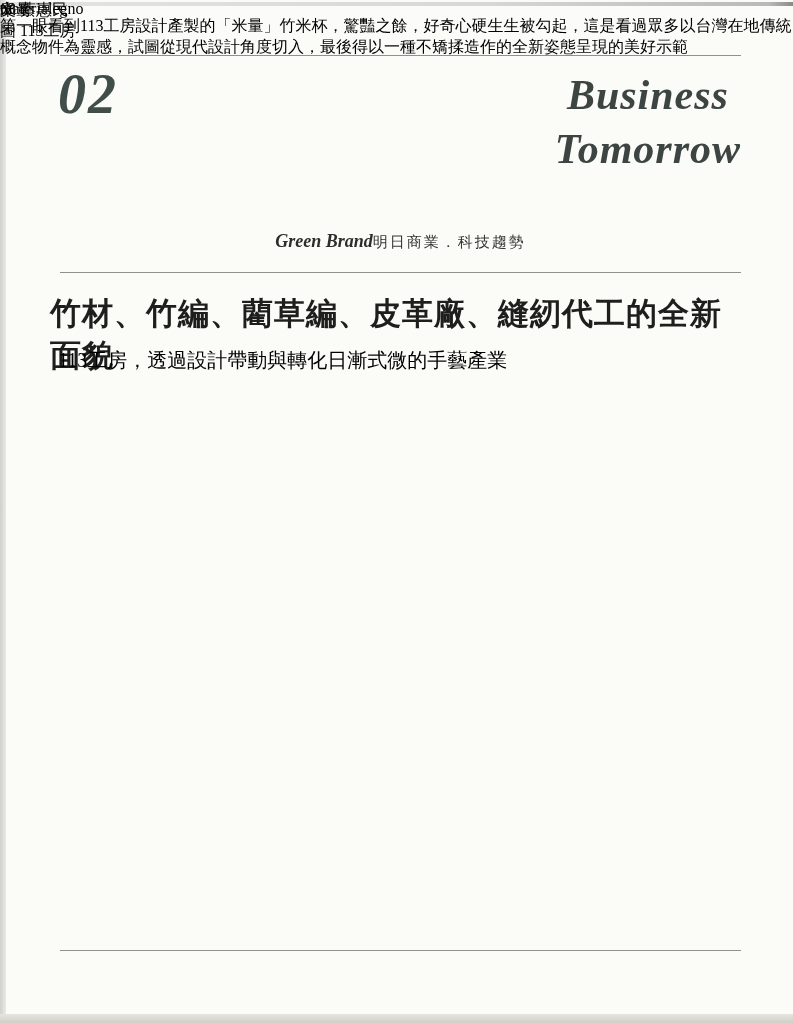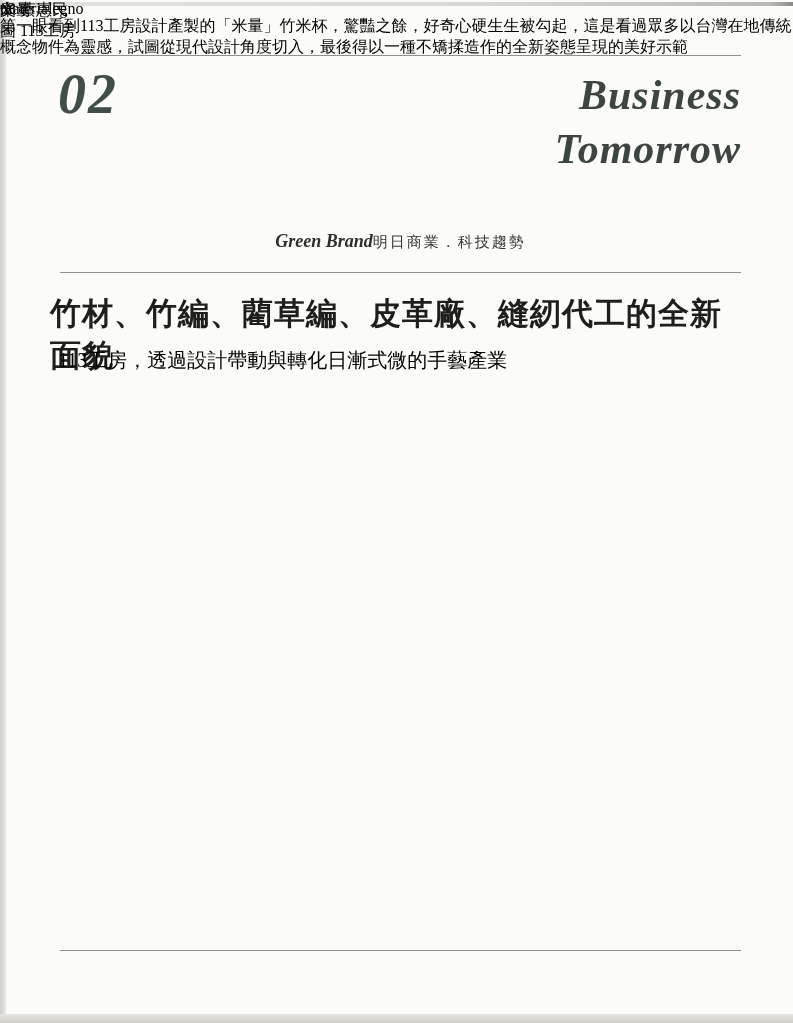--- a/index.html
+++ b/index.html
@@ -13,21 +13,21 @@
   .scan-top{top:2px;left:0;width:793px;height:4px;background:linear-gradient(90deg,#e3e3e1,#d8d8d6 60%,#b9b9b7 97%,#8a8a88);}
   .scan-left{top:0;left:0;width:6px;height:1023px;background:linear-gradient(90deg,#cfcfcb,#e9e9e5);}
   .scan-bottom{bottom:0;left:0;width:793px;height:9px;background:linear-gradient(180deg,#e6e6e0,#cfcfc7);}
   
   .rule{left:60px;width:681px;height:1px;background:#90908e;}
   .rule-top{top:55px;}
   .rule-mid{top:272px;}
   .rule-bottom{top:950px;}
   
   .issue-number{left:58px;top:62px;font-size:56px;font-style:italic;font-weight:600;color:#414d49;letter-spacing:2px;}
-  .section-title{right:52px;top:68px;text-align:right;font-size:42px;line-height:54px;font-style:italic;font-weight:600;color:#3d4542;letter-spacing:1px;}
+  .section-title{right:52px;top:68px;text-align:center;font-size:42px;line-height:54px;font-style:italic;font-weight:600;color:#3d4542;letter-spacing:1px;}
   .category-row{left:60px;top:231px;width:681px;display:flex;justify-content:center;align-items:baseline;}
   .category-en{font-size:18px;font-style:italic;font-weight:700;color:#2d2d2b;}
   .category-zh{font-size:15px;color:#363634;letter-spacing:2px;}
   
   .headline{left:50px;top:293px;width:700px;font-size:31px;font-weight:600;color:#1e1e1c;letter-spacing:1px;}
   .subheadline{left:58px;top:347px;width:700px;font-size:20px;font-weight:500;color:#28282");}
   .subheadline{left:58px;top:347px;width:700px;font-size:20px;font-weight:500;color:#282826;letter-spacing:1px;}
   .credits{left:62px;top:410px;}
   .credit-row{margin-bottom:9px;display:flex;align-items:center;}
   .credit-role{font-size:9px;color:#6a6a68;margin-right:6px;}

